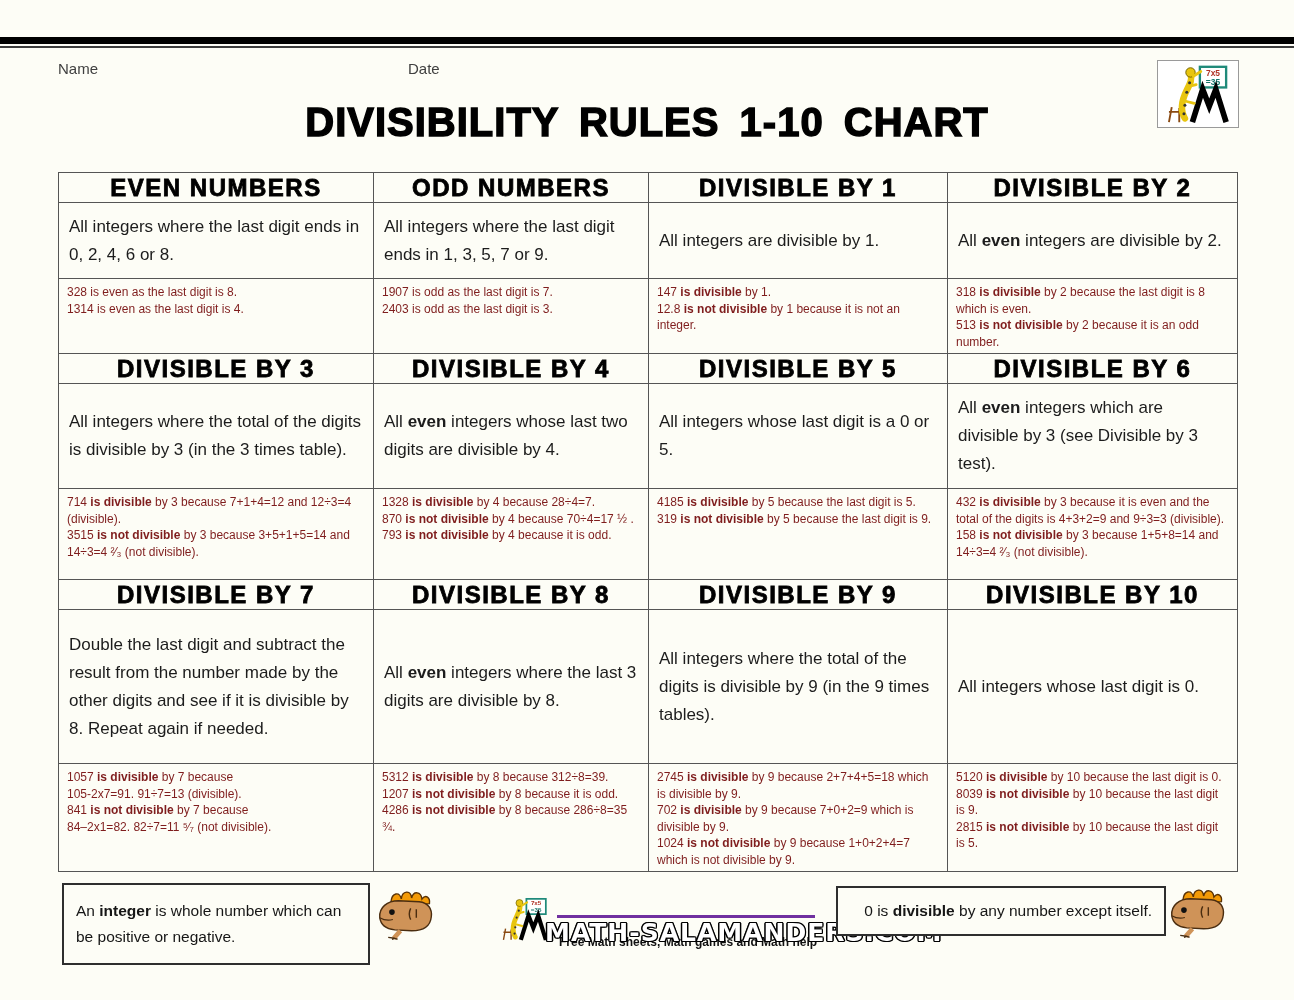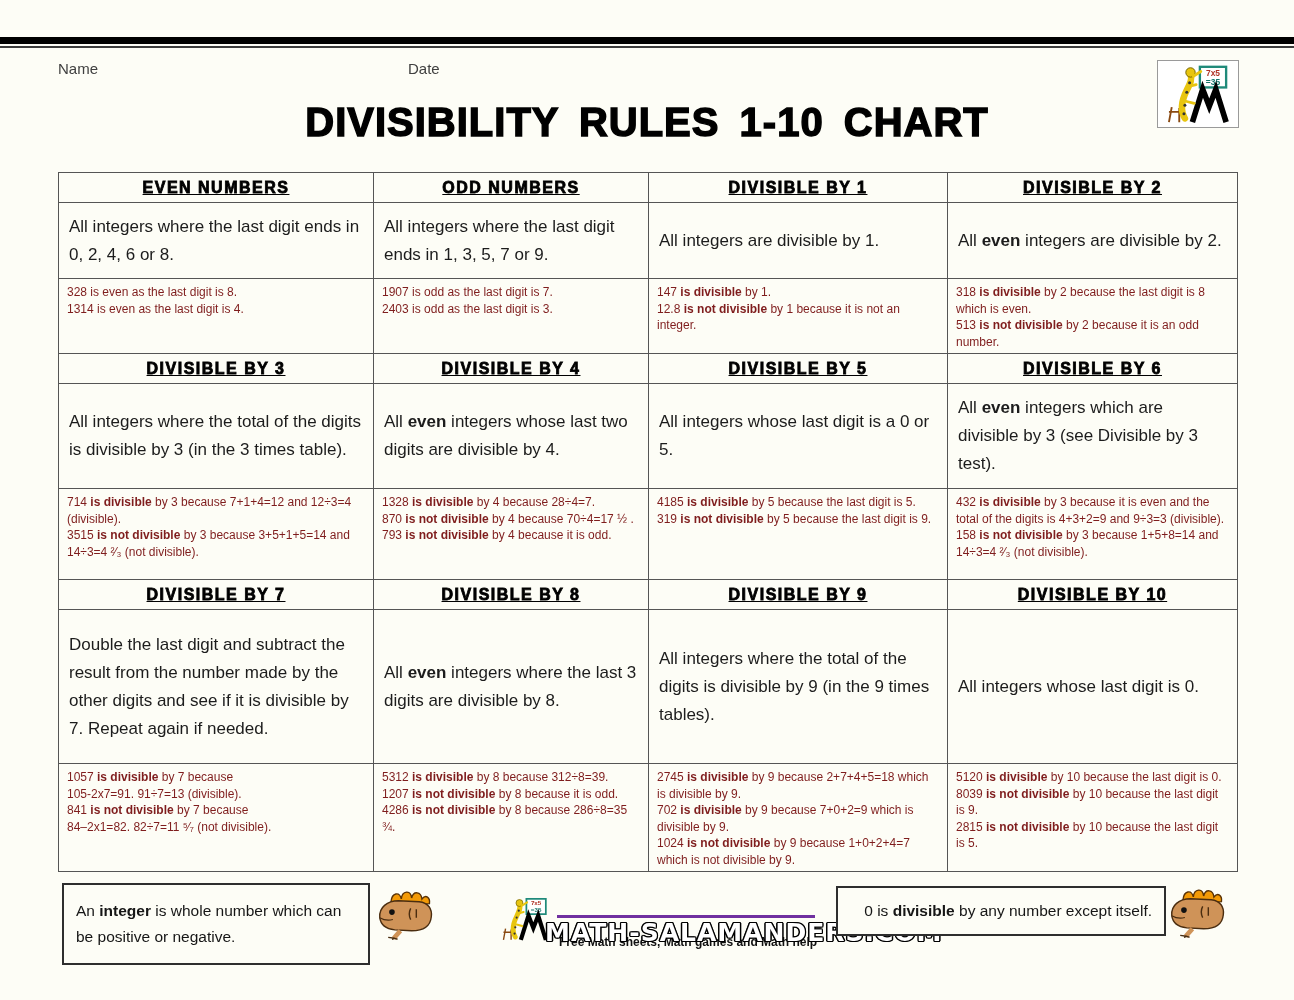--- a/index.html
+++ b/index.html
@@ -24,22 +24,22 @@
   .page-title{left:0;right:0;top:98px;text-align:center;
     font-size:40px;font-weight:bold;letter-spacing:1px;word-spacing:8px;
     -webkit-text-stroke:1.4px #000;color:#000;line-height:48px;}
   
   .rules-table{left:58px;top:172px;display:grid;
     grid-template-columns:314px 274px 298px 289px;
     grid-template-rows:29px 75px 74px 29px 104px 90px 29px 153px 107px;
     gap:1px;background:#555;border:1px solid #555;}
   .cell{background:#fdfdf6;overflow:hidden;}
   .h-cell{display:flex;align-items:center;justify-content:center;
-    font-size:16px;font-weight:bold;letter-spacing:1.5px;
-    -webkit-text-stroke:0.8px #000;color:#000;text-decoration:underline;}
+    font-size:24px;font-weight:bold;letter-spacing:1.5px;
+    -webkit-text-stroke:0.8px #000;color:#000;}
   .d-cell{display:flex;align-items:center;padding:2px 10px;
     font-size:17px;line-height:28px;color:#1c1c1c;}
   .d-cell p{margin:0;}
   .e-cell{padding:5px 7px 3px 8px;font-size:12px;line-height:16.5px;color:#7f1d1d;}
   .e-cell p{margin:0;}
   .b{font-weight:bold;}
   
   .note-box{border:2px solid #2e2e2e;display:flex;align-items:center;
     font-size:15.5px;line-height:26px;color:#161616;background:#fdfdf6;}
   .note-left{left:62px;top:883px;width:280px;height:54px;padding:12px 12px;}
@@ -147,21 +147,21 @@
     </div>
     <div class="cell e-cell">
       <p><span>432 </span><span class="b">is divisible</span><span> by 3 because it is even and the total of the digits is 4+3+2=9 and 9÷3=3 (divisible).</span></p>
       <p><span>158 </span><span class="b">is not divisible</span><span> by 3 because 1+5+8=14 and 14÷3=4 ²⁄₃ (not divisible).</span></p>
     </div>
     <div class="cell h-cell">DIVISIBLE BY 7</div>
     <div class="cell h-cell">DIVISIBLE BY 8</div>
     <div class="cell h-cell">DIVISIBLE BY 9</div>
     <div class="cell h-cell">DIVISIBLE BY 10</div>
     <div class="cell d-cell">
-      <p><span>Double the last digit and subtract the result from the number made by the other digits and see if it is divisible by 7. Repeat again if needed.</span></p>
+      <p><span>Double the last digit and subtract the result from the number made by the other digits and see if it is divisible by 8. Repeat again if needed.</span></p>
     </div>
     <div class="cell d-cell">
       <p><span>All </span><span class="b">even</span><span> integers where the last 3 digits are divisible by 8.</span></p>
     </div>
     <div class="cell d-cell">
       <p><span>All integers where the total of the digits is divisible by 9 (in the 9 times tables).</span></p>
     </div>
     <div class="cell d-cell">
       <p><span>All integers whose last digit is 0.</span></p>
     </div>

